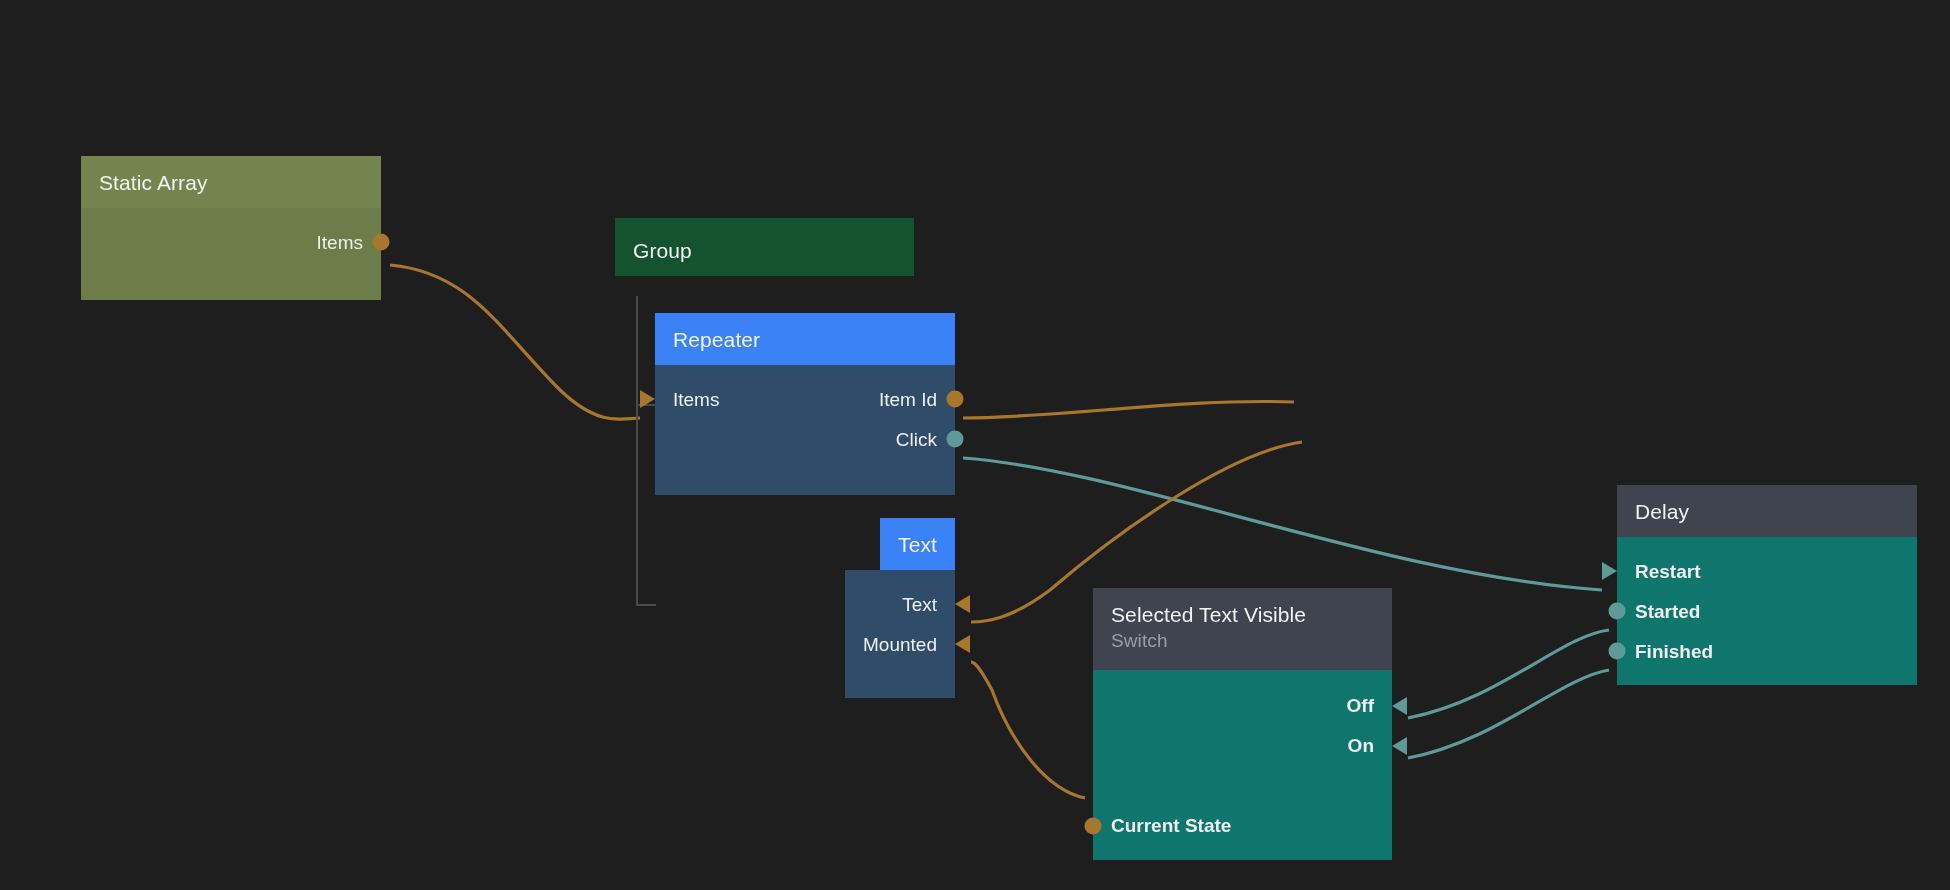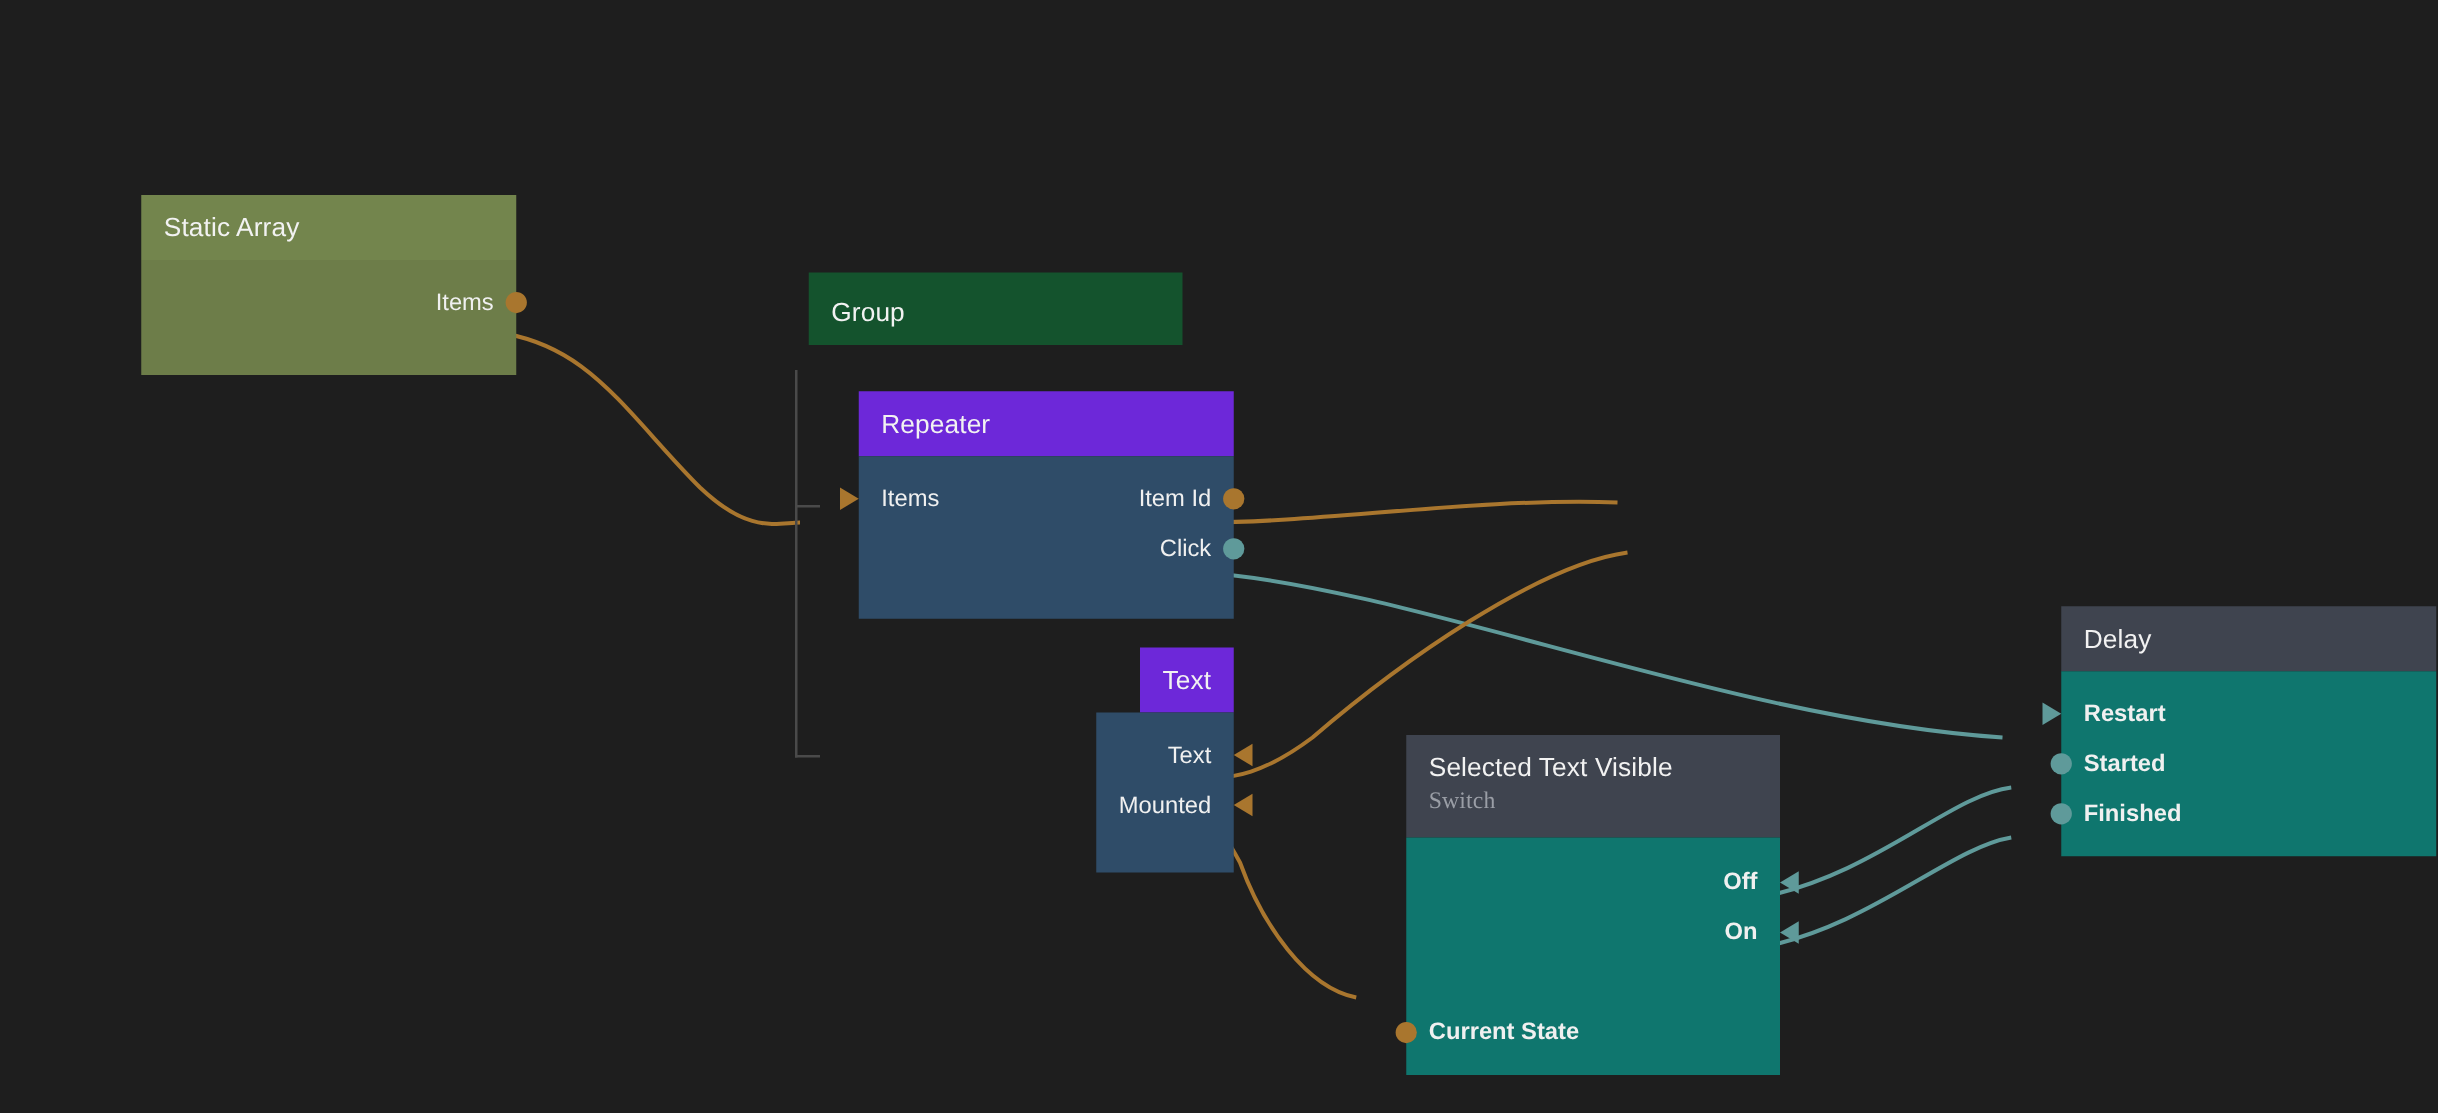--- a/index.html
+++ b/index.html
@@ -20,37 +20,35 @@
     width: 1950px; height: 890px;
     pointer-events: none;
     z-index: 5;
   }
   .node {
     position: absolute;
     z-index: 10;
     display: flex;
     flex-direction: column;
     overflow: visible;
-    margin-left: 32px;
   }
   .node-header {
     padding: 14px 18px 12px 18px;
     color: #f2f2f2;
     font-size: 21px;
     line-height: 1.24;
     font-weight: 400;
     letter-spacing: 0.1px;
   }
   .node-subtitle {
     display: block;
     font-size: 19px;
     color: #9a9ea6;
     line-height: 1.3;
     margin-top: 1px;
-    font-family: Liberation Serif, serif;
   }
   .node-body {
     flex: 1;
     position: relative;
     padding-top: 14px;
     padding-bottom: 14px;
   }
   .port-row {
     position: relative;
     height: 40px;
@@ -94,21 +92,21 @@
   .port-arrow.side-right {
     right: 0; transform: translate(100%, -50%);
     border-right: 15px solid #a9762e;
   }
   .port-arrow.c-teal.side-left  { border-left-color: #5f9a9a; }
   .port-arrow.c-teal.side-right { border-right-color: #5f9a9a; }
 
   
   .theme-green  .node-header { background: #73854d; }
   .theme-green  .node-body   { background: #6d7d49; }
-  .theme-blue   .node-header { background: #6d28d9; }
+  .theme-blue   .node-header { background: #3b82f6; }
   .theme-blue   .node-body   { background: #2f4c68; }
   .theme-gray   .node-header { background: #3f444f; }
   .theme-gray   .node-body   { background: #0f766e; font-weight: bold; }
   .theme-blue.header-only  .node-header { background: #14532d; }
 
   
   .group-connector {
     position: absolute;
     z-index: 8;
     border-left: 2px solid #4a4a4a;

